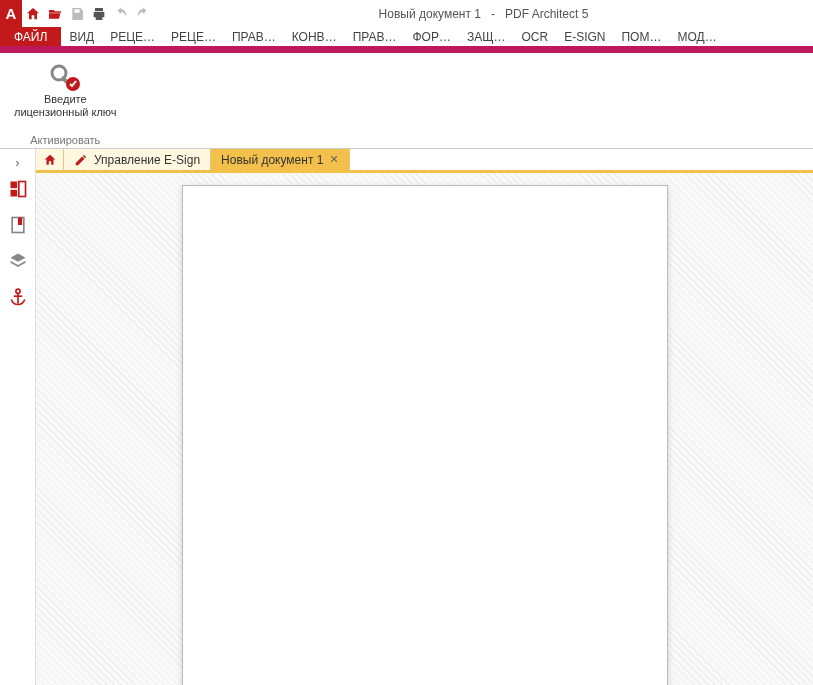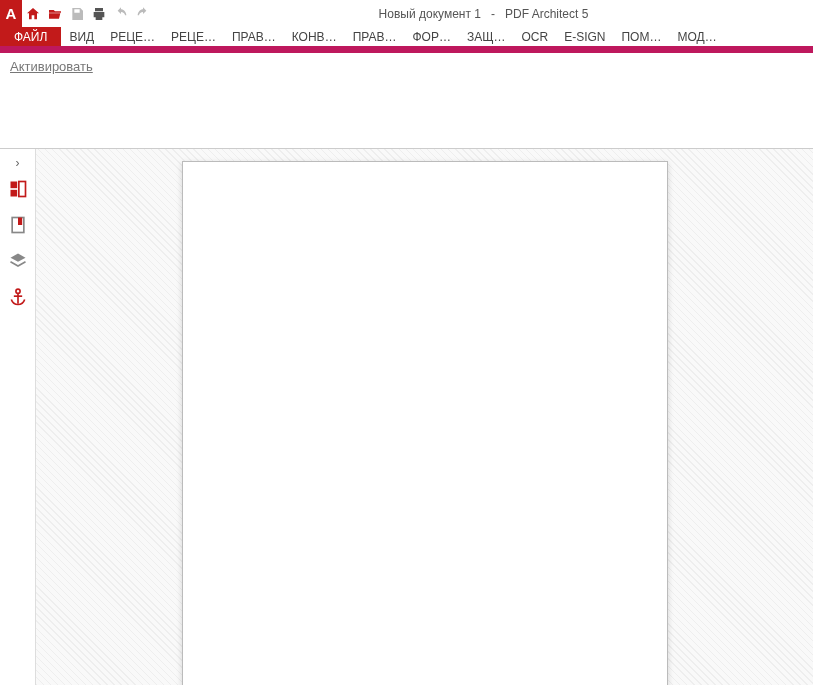--- a/index.html
+++ b/index.html
@@ -17,21 +17,21 @@
 .ribbon-tabs { height: 26px; display: flex; align-items: stretch; background: #fff; border-bottom: 7px solid #be185d; }
 .ribbon-tab { padding: 0 8px; display: flex; align-items: center; font-size: 12px; cursor: pointer; color: #444; white-space: nowrap; }
 .ribbon-tab.file { background: #c21a1a; color: #fff; padding: 0 14px; font-weight: 500; }
 
 
 .ribbon-panel { height: 96px; background: #fff; border-bottom: 1px solid #ccc; display: flex; }
 .ribbon-group { padding: 4px 10px 2px; display: flex; flex-direction: column; align-items: center; justify-content: space-between; }
 .ribbon-big-btn { display: flex; flex-direction: column; align-items: center; cursor: pointer; padding: 2px 4px; }
 .ribbon-big-btn .icon { width: 40px; height: 34px; display: flex; align-items: center; justify-content: center; }
 .ribbon-big-btn .lbl { font-size: 11px; text-align: center; line-height: 13px; color: #333; }
-.ribbon-group-title { font-size: 13px; color: #777; margin-top: 2px; text-decoration: underline; }
+.ribbon-group-title { font-size: 11px; color: #777; margin-top: 2px; }
 
 
 .workspace { display: flex; height: calc(685px - 27px - 26px - 96px); }
 
 
 .leftbar { width: 36px; background: #fff; border-right: 1px solid #ddd; display: flex; flex-direction: column; align-items: center; padding-top: 4px; }
 .leftbar-btn { width: 32px; height: 32px; display: flex; align-items: center; justify-content: center; cursor: pointer; margin-bottom: 4px; }
 .leftbar-btn svg { width: 20px; height: 20px; }
 .leftbar-chevron { width: 32px; height: 20px; display: flex; align-items: center; justify-content: center; cursor: pointer; font-size: 12px; color: #666; }
 
@@ -110,20 +110,34 @@
   <div class="ribbon-tab">ЗАЩ…</div>
   <div class="ribbon-tab">OCR</div>
   <div class="ribbon-tab">E-SIGN</div>
   <div class="ribbon-tab">ПОМ…</div>
   <div class="ribbon-tab">МОД…</div>
 
 </div>
 
 <div class="ribbon-panel">
   <div class="ribbon-group">
+    <div class="ribbon-big-btn">
+      <div class="icon">
+        <svg viewBox="0 0 40 34" width="40" height="34">
+          <circle cx="14" cy="14" r="7" fill="none" stroke="#888" stroke-width="3"></circle>
+          <rect x="18" y="17" width="14" height="4" fill="#888" transform="rotate(40 18 17)"></rect>
+          <circle cx="28" cy="25" r="7" fill="#c21a1a"></circle>
+          <path d="M25 25 l2 2 l4 -5" stroke="#fff" stroke-width="2" fill="none"></path>
+        </svg>
+      </div>
+      <div class="lbl">
+        <span>Введите</span><br>
+        <span>лицензионный ключ</span>
+      </div>
+    </div>
     <div class="ribbon-group-title">Активировать</div>
   </div>
 </div>
 
 <div class="workspace">
   <div class="leftbar">
     <div class="leftbar-chevron">›</div>
     <div class="leftbar-btn">
       <svg viewBox="0 0 24 24">
           <rect x="3" y="3" width="8" height="8" fill="#c21a1a"></rect>
@@ -147,17 +161,37 @@
       <svg viewBox="0 0 24 24">
           <circle cx="12" cy="5" r="2.5" fill="none" stroke="#c21a1a" stroke-width="2"></circle>
           <line x1="12" y1="8" x2="12" y2="20" stroke="#c21a1a" stroke-width="2"></line>
           <line x1="7" y1="11" x2="17" y2="11" stroke="#c21a1a" stroke-width="2"></line>
           <path d="M4 15 q2 6 8 6 q6 0 8-6" fill="none" stroke="#c21a1a" stroke-width="2"></path>
         </svg>
     </div>
   </div>
 
   <div class="docarea">
+    <div class="doctabs">
+      <div class="doctab-home">
+        <svg viewBox="0 0 24 24" width="14" height="14">
+            <path fill="#c21a1a" d="M12 3l9 8h-3v9h-4v-6h-4v6H6v-9H3z"></path>
+          </svg>
+      </div>
+      <div class="doctab">
+        <span class="doctab-icon">
+          <svg viewBox="0 0 24 24" width="14" height="14">
+              <path fill="#c21a1a" d="M3 17l11-11 4 4-11 11H3z"></path>
+              <path fill="#8a5a1a" d="M15 5l2-2 4 4-2 2z"></path>
+            </svg>
+        </span>
+        <span>Управление E-Sign</span>
+      </div>
+      <div class="doctab active">
+        <span>Новый документ 1</span>
+        <span class="close">✕</span>
+      </div>
+    </div>
     <div class="viewport">
       <div class="page"></div>
     </div>
   </div>
 </div>
 
 </body></html>

